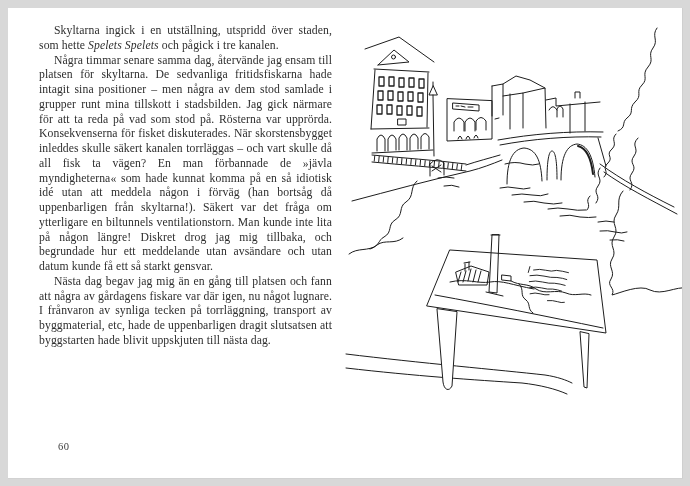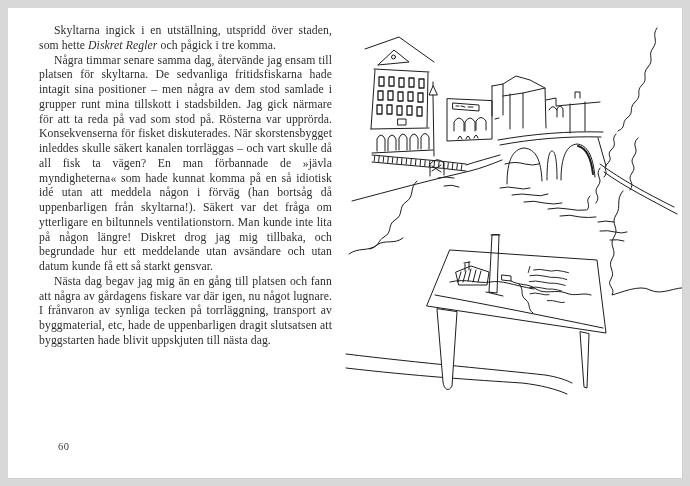--- a/index.html
+++ b/index.html
@@ -27,21 +27,21 @@
   }
   svg.illustration{position:absolute;left:0px;top:4px;}
 </style>
 </head>
 <body>
 
 <div class="spread">
 
   <div class="left-page">
     <div class="text-block">
-      <p><span>Skyltarna ingick i en utställning, utspridd över staden, som hette </span><span class="italic">Diskret Regler</span><span> och pågick i tre komma.</span></p>
+      <p><span>Skyltarna ingick i en utställning, utspridd över staden, som hette </span><span class="italic">Spelets Spelets</span><span> och pågick i tre kanalen.</span></p>
       <p>Några timmar senare samma dag, återvände jag ensam till platsen för skyltarna. De sedvanliga fritidsfiskarna hade intagit sina positioner – men några av dem stod samlade i grupper runt mina tillskott i stadsbilden. Jag gick närmare för att ta reda på vad som stod på. Rösterna var upprörda. Konsekvenserna för fisket diskuterades. När skorstensbygget inleddes skulle säkert kanalen torrläggas – och vart skulle då all fisk ta vägen? En man förbannade de »jävla myndigheterna« som hade kunnat komma på en så idiotisk idé utan att meddela någon i förväg (han bortsåg då uppenbarligen från skyltarna!). Säkert var det fråga om ytterligare en biltunnels ventilationstorn. Man kunde inte lita på någon längre! Diskret drog jag mig tillbaka, och begrundade hur ett meddelande utan avsändare och utan datum kunde få ett så starkt gensvar.</p>
       <p>Nästa dag begav jag mig än en gång till platsen och fann att några av gårdagens fiskare var där igen, nu något lugnare. I frånvaron av synliga tecken på torrläggning, transport av byggmaterial, etc, hade de uppenbarligen dragit slutsatsen att byggstarten hade blivit uppskjuten till nästa dag.</p>
     </div>
     <div class="page-number">60</div>
   </div>
 
   <div class="right-page">
     <svg class="illustration" width="337" height="452" viewBox="345 24 337 452" xmlns="http://www.w3.org/2000/svg">
       <g stroke="#1d1d1d" fill="none" stroke-width="1" stroke-linecap="round" stroke-linejoin="round">
 

